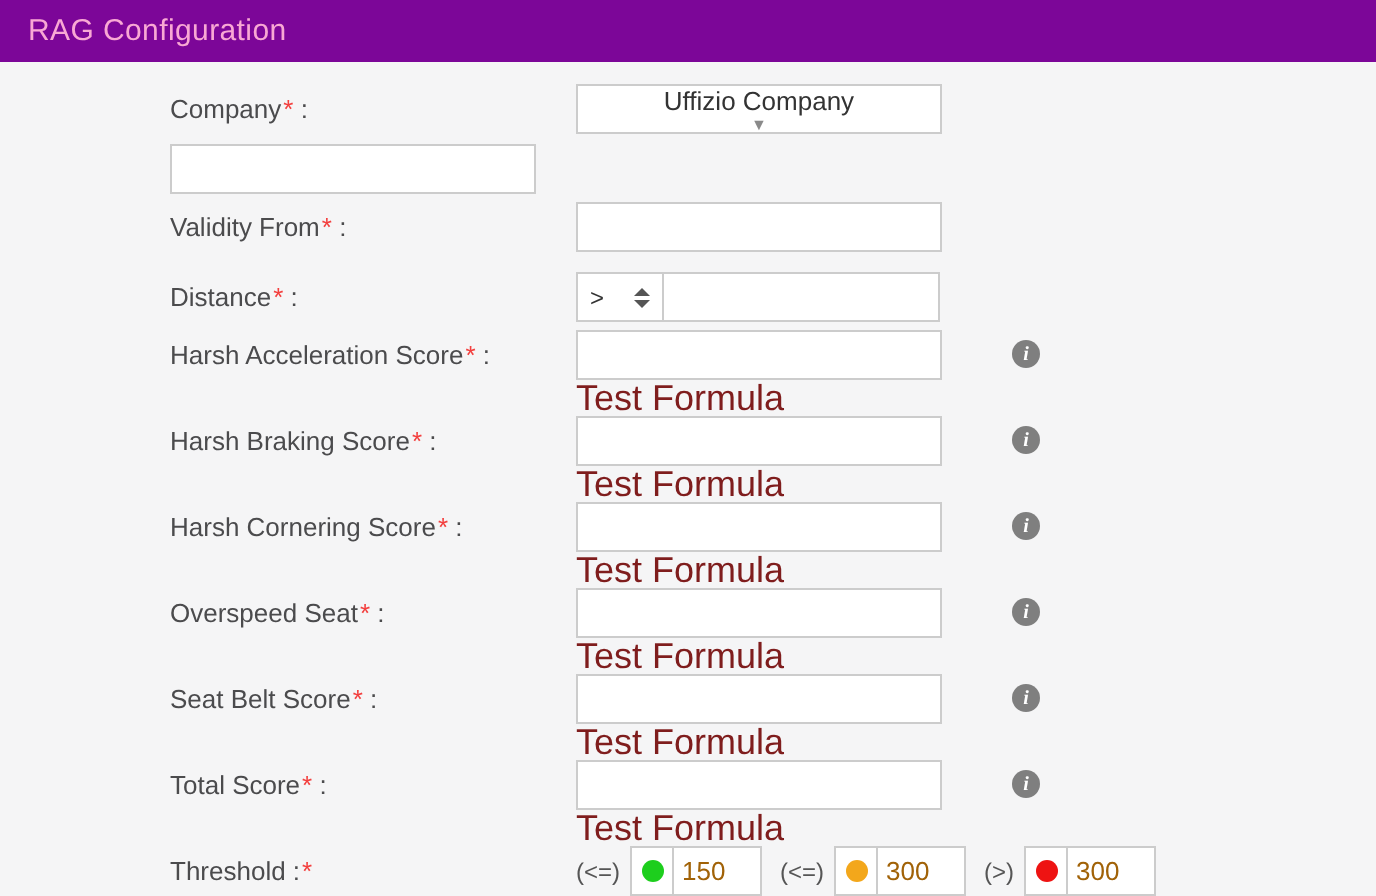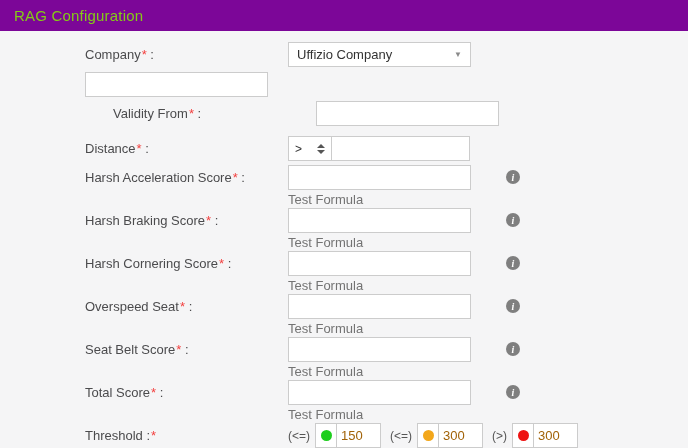--- a/index.html
+++ b/index.html
@@ -4,59 +4,59 @@
 <style>
   * { box-sizing: border-box; }
   html,body { margin:0; padding:0; }
   body {
     width:688px; height:448px; overflow:hidden;
     background:#f5f5f6;
     font-family:"Liberation Sans", sans-serif;
     color:#4b4b4d;
   }
   .header {
-    height:31px; background:#7c0698; color:#84cc16;
+    height:31px; background:#7c0698; color:#f9a8d4;
     display:flex; align-items:center; padding-left:14px;
     font-size:15px; letter-spacing:.2px;
   }
   .form { padding:11px 0 0 85px; }
   .row { display:flex; align-items:flex-start; }
   .row.simple { margin-bottom:5px; }
   .row.rag      { margin-bottom:4px; }
-  .row.validity { margin-bottom:10px;margin-left:28px; }
+  .row.validity { margin-bottom:10px; }
   .row.distance { margin-bottom:4px; }
   .row.score    { margin-bottom:1px; }
   .label {
     width:203px; font-size:13px; padding-top:5px; color:#4b4b4d;
   }
   .req { color:#f3403f; margin-left:1px; }
   .field { display:flex; flex-direction:column; }
   .txt-input {
     width:183px; height:25px; border:1px solid #ccc; background:#fff;
     font-family:"Liberation Sans",sans-serif; font-size:13px; color:#333;
     padding:0 6px; outline:none;
   }
   .select-box {
     width:183px; height:25px; border:1px solid #ccc; background:#fff;
     display:flex; align-items:center; justify-content:space-between;
-    padding:0 8px; font-size:13px; color:#333; cursor:pointer;
+    padding:0 8px; font-size:13px; color:#333; cursor:pointer;flex-direction:column;
   }
   .caret { font-size:8px; color:#8a8a8a; }
   .dist-wrap { display:flex; }
   .op-select {
     width:44px; height:25px; border:1px solid #ccc; background:#fff;
     display:flex; align-items:center; justify-content:space-between;
     padding:0 6px; font-size:12px; color:#333; cursor:pointer;
   }
   .spinner { display:flex; flex-direction:column; gap:2px; }
   .tri-up   { width:0; height:0; border-left:4px solid transparent; border-right:4px solid transparent; border-bottom:4px solid #555; }
   .tri-down { width:0; height:0; border-left:4px solid transparent; border-right:4px solid transparent; border-top:4px solid #555; }
   .dist-input { width:139px; margin-left:-1px; }
   .link {
-    color:#737373; font-size:13px; margin-top:2px; line-height:15px;
+    color:#7f1d1d; font-size:18px; margin-top:2px; line-height:15px;
     text-decoration:none; cursor:pointer; width:fit-content;
   }
   .info {
     width:14px; height:14px; border-radius:50%; background:#7f7f7f;
     color:#fff; display:flex; align-items:center; justify-content:center;
     font:italic bold 10px "Liberation Serif", serif;
     margin:5px 0 0 35px; flex:none; cursor:pointer;
   }
   .t-row { display:flex; align-items:flex-start; margin-top:0; }
   .t-controls { display:flex; align-items:center; }

